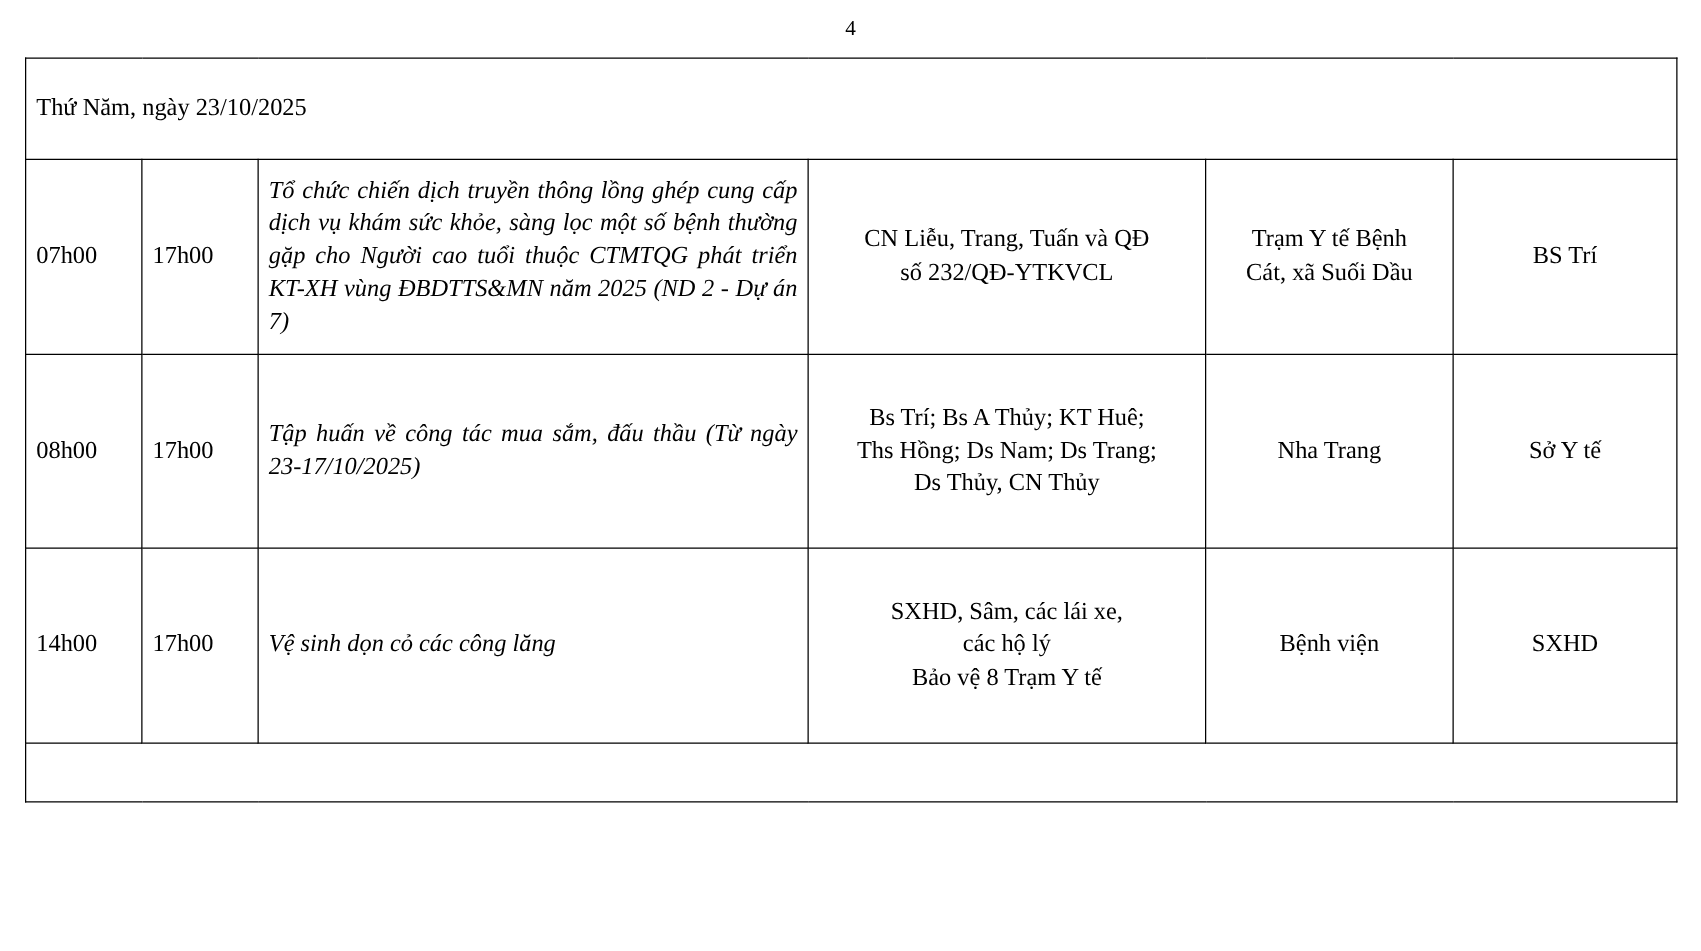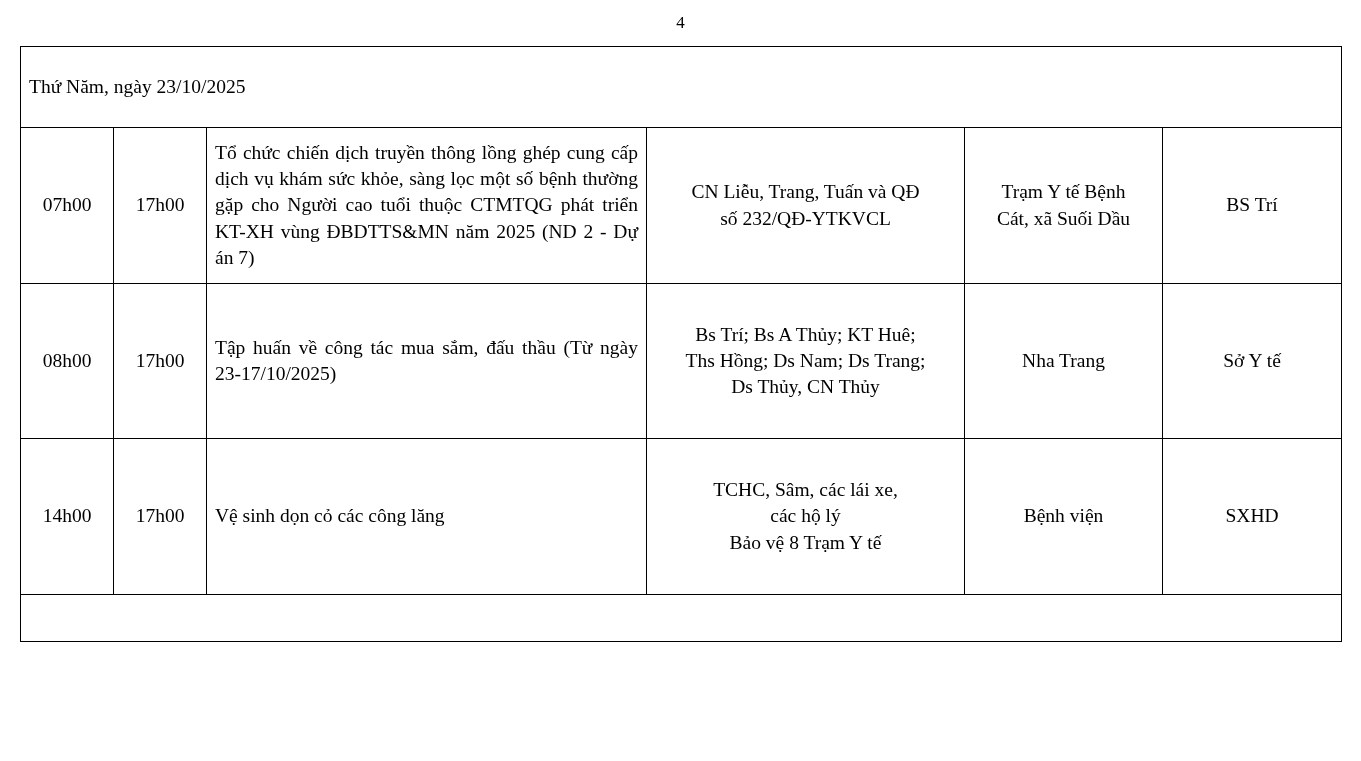--- a/index.html
+++ b/index.html
@@ -55,28 +55,28 @@
     padding-left: 18px;
     font-weight: normal;
     font-size: 20px;
     vertical-align: middle;
   }
   .blank-row td {
     height: 34px;
     border-bottom: none;
   }
   .c-time {
-    text-align: center;
     font-size: 19.5px;
   }
   .c-task-cell {
     text-align: justify;
     text-align-last: left;
     padding-left: 10px;
     padding-right: 10px;
+    font-style: italic;
   }
   .c-center {
     text-align: center;
   }
   .row-1 td { height: 143px; }
   .row-2 td { height: 140px; }
   .row-3 td { height: 142px; }
   .row-4 td { height: 143px; }
   .nowrap-line { display: block; }
 </style>
@@ -135,21 +135,21 @@
           <td class="c-center">
             <span class="nowrap-line">Sở Y tế</span>
           </td>
         </tr>
 
         <tr class="row-4">
           <td class="c-time">14h00</td>
           <td class="c-time">17h00</td>
           <td class="c-task-cell">Vệ sinh dọn cỏ các công lăng</td>
           <td class="c-center">
-            <span class="nowrap-line">TCHC, Sâm, các lái xe,</span>
+            <span class="nowrap-line">SXHD, Sâm, các lái xe,</span>
             <span class="nowrap-line">các hộ lý</span>
             <span class="nowrap-line">Bảo vệ 8 Trạm Y tế</span>
           </td>
           <td class="c-center">
             <span class="nowrap-line">Bệnh viện</span>
           </td>
           <td class="c-center">
             <span class="nowrap-line">SXHD</span>
           </td>
         </tr>

